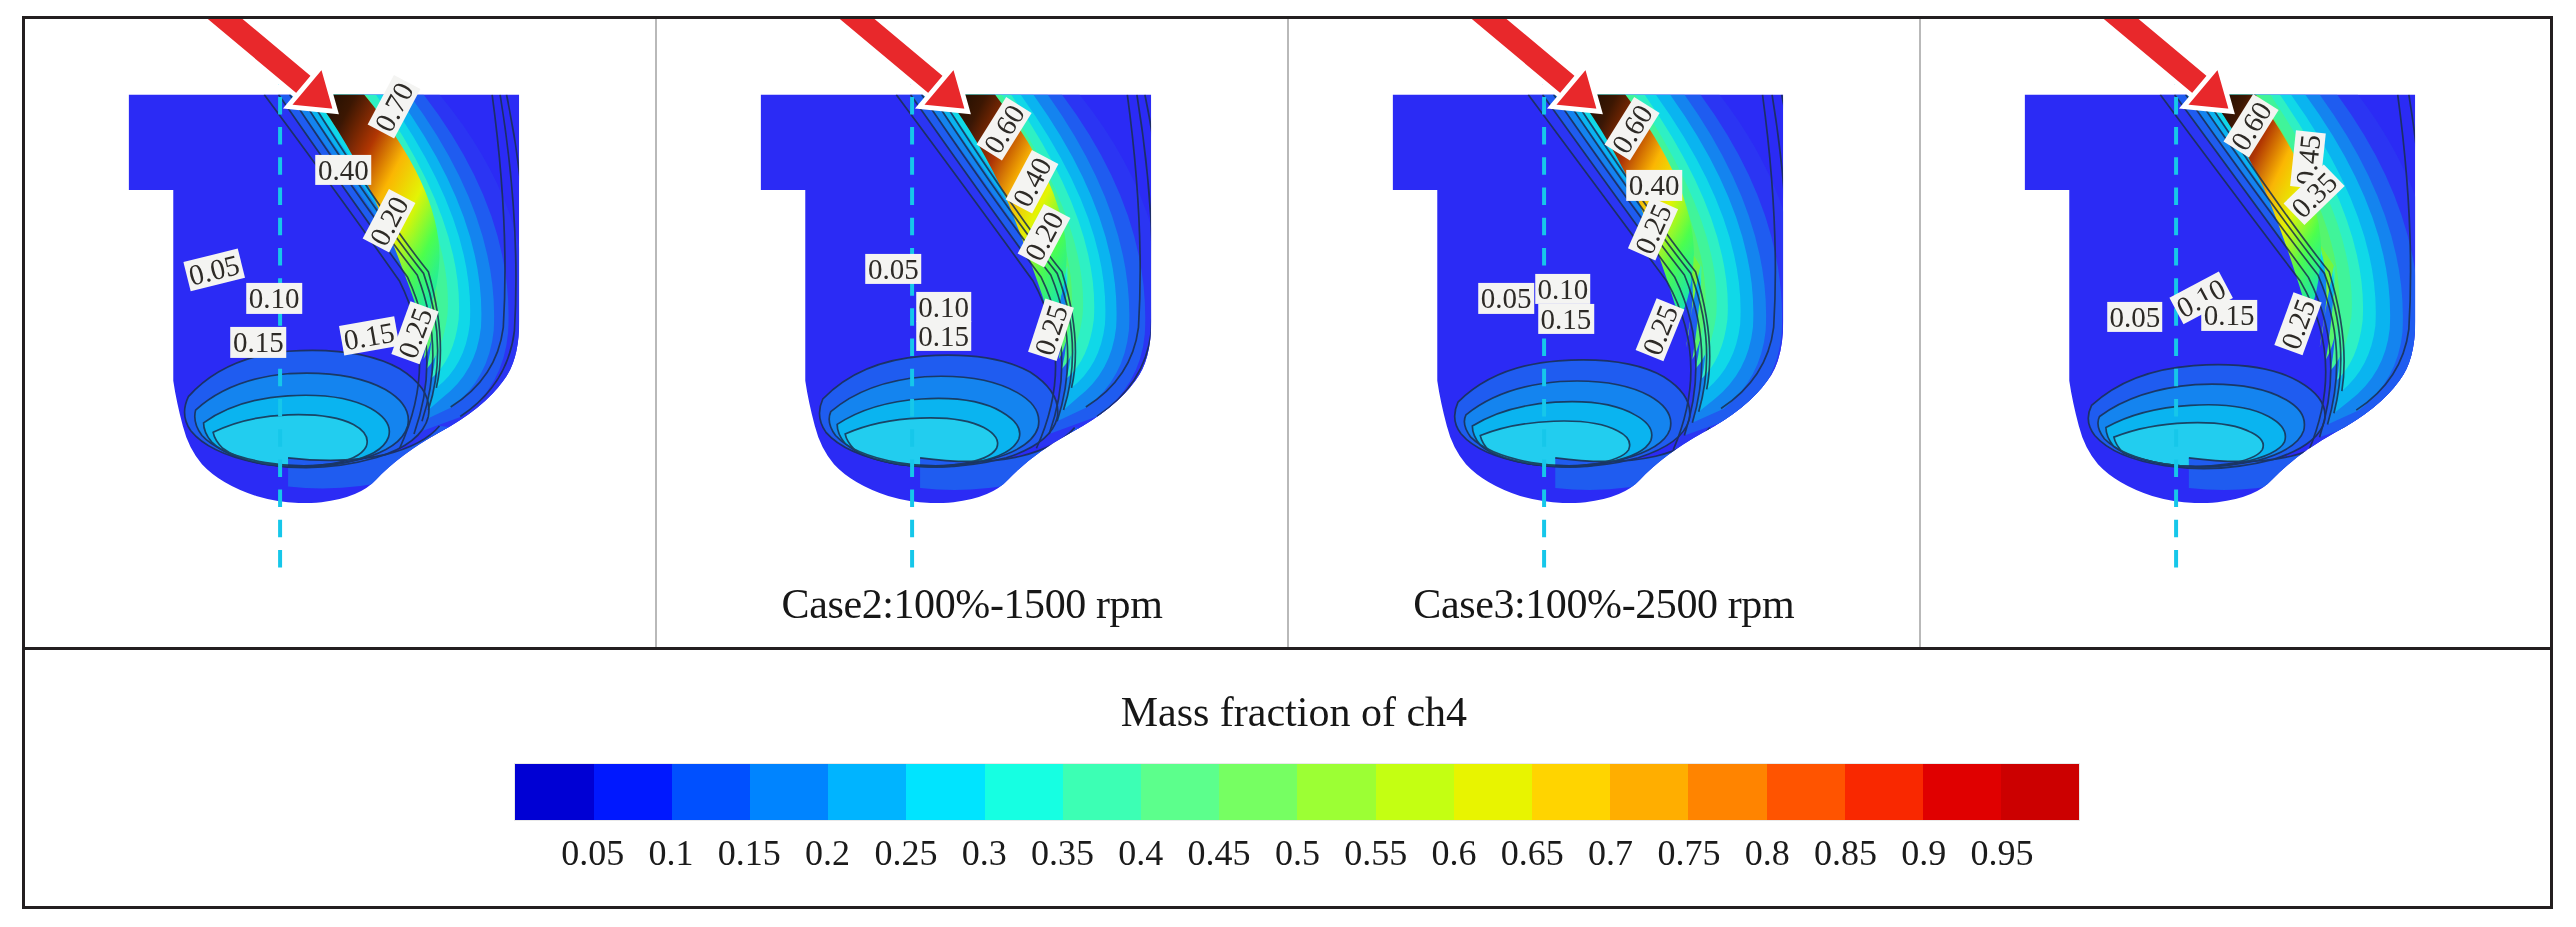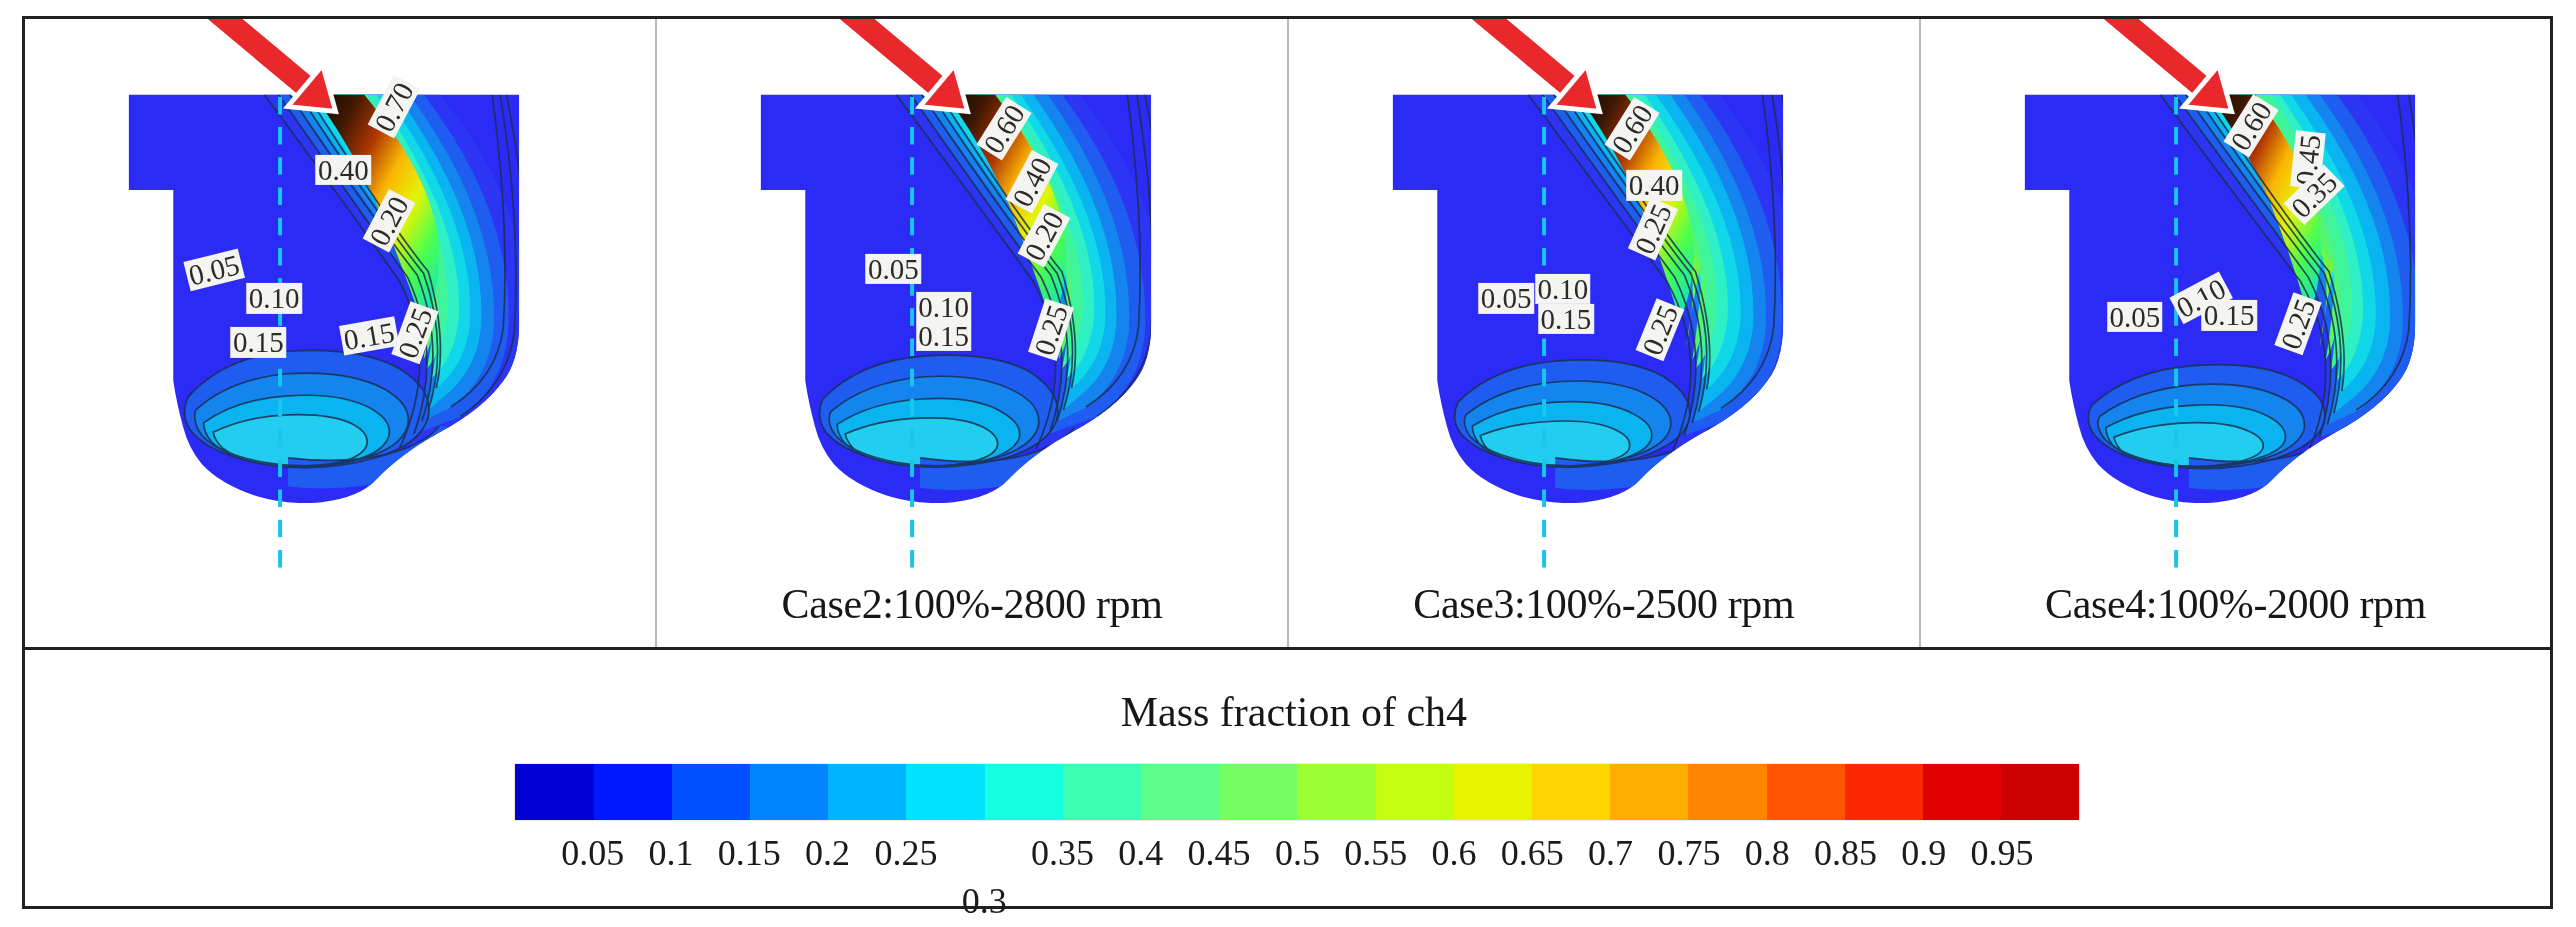--- a/index.html
+++ b/index.html
@@ -265,21 +265,21 @@
             </g>
           </svg>
         </div>
         <div class="clabel" style="left:55.0%;top:17.5%;transform:translate(-50%,-50%) rotate(-58deg);">0.60</div>
         <div class="clabel" style="left:59.5%;top:26.0%;transform:translate(-50%,-50%) rotate(-62deg);">0.40</div>
         <div class="clabel" style="left:61.5%;top:34.5%;transform:translate(-50%,-50%) rotate(-62deg);">0.20</div>
         <div class="clabel" style="left:37.5%;top:39.8%;transform:translate(-50%,-50%) rotate(0deg);">0.05</div>
         <div class="clabel" style="left:45.5%;top:45.8%;transform:translate(-50%,-50%) rotate(0deg);">0.10</div>
         <div class="clabel" style="left:45.5%;top:50.5%;transform:translate(-50%,-50%) rotate(0deg);">0.15</div>
         <div class="clabel" style="left:62.5%;top:49.5%;transform:translate(-50%,-50%) rotate(-72deg);">0.25</div>
-        <div class="panel-caption">Case2:100%-2800 rpm</div>
+        <div class="panel-caption">Case2:100%-1500 rpm</div>
       </div>
 
       <div class="panel">
         <div class="stage">
           <svg viewBox="0 0 790 790" preserveAspectRatio="none">
             <defs>
               <clipPath id="chamber3">
                 <path d="M130,95 L620,95 L620,380 Q620,430 600,455 Q575,490 520,520 Q470,548 440,580
                          Q420,602 372,608 Q330,612 290,600 Q245,585 222,560 Q205,540 198,512
                          Q190,482 186,455 L186,215 L130,215 Z"></path>
@@ -413,21 +413,20 @@
             </g>
           </svg>
         </div>
         <div class="clabel" style="left:52.5%;top:17.0%;transform:translate(-50%,-50%) rotate(-58deg);">0.60</div>
         <div class="clabel" style="left:61.5%;top:22.5%;transform:translate(-50%,-50%) rotate(-84deg);">0.45</div>
         <div class="clabel" style="left:62.5%;top:28.0%;transform:translate(-50%,-50%) rotate(-44deg);">0.35</div>
         <div class="clabel" style="left:34.0%;top:47.5%;transform:translate(-50%,-50%) rotate(0deg);">0.05</div>
         <div class="clabel" style="left:44.5%;top:44.5%;transform:translate(-50%,-50%) rotate(-28deg);">0.10</div>
         <div class="clabel" style="left:49.0%;top:47.2%;transform:translate(-50%,-50%) rotate(0deg);">0.15</div>
         <div class="clabel" style="left:60.0%;top:48.5%;transform:translate(-50%,-50%) rotate(-70deg);">0.25</div>
-        <div class="panel-caption">Case4:100%-2000 rpm</div>
       </div>
 
     </div>
 
     <div class="cbar-block">
       <div class="cbar-title">Mass fraction of ch4</div>
       <div class="cbar-strip" id="cbar-strip">
           <div class="cbar-seg" style="background: rgb(0, 0, 212);"></div>
           <div class="cbar-seg" style="background: rgb(0, 24, 255);"></div>
           <div class="cbar-seg" style="background: rgb(0, 80, 255);"></div>
@@ -448,21 +447,21 @@
           <div class="cbar-seg" style="background: rgb(249, 40, 0);"></div>
           <div class="cbar-seg" style="background: rgb(224, 0, 0);"></div>
           <div class="cbar-seg" style="background: rgb(204, 0, 0);"></div>
         </div>
       <div class="cbar-ticks" id="cbar-ticks">
           <div class="cbar-tick" style="left: 5%;">0.05</div>
           <div class="cbar-tick" style="left: 10%;">0.1</div>
           <div class="cbar-tick" style="left: 15%;">0.15</div>
           <div class="cbar-tick" style="left: 20%;">0.2</div>
           <div class="cbar-tick" style="left: 25%;">0.25</div>
-          <div class="cbar-tick" style="left: 30%; margin-top: 48px;">0.3</div>
+          <div class="cbar-tick" style="left: 30%;">0.3</div>
           <div class="cbar-tick" style="left: 35%;">0.35</div>
           <div class="cbar-tick" style="left: 40%;">0.4</div>
           <div class="cbar-tick" style="left: 45%;">0.45</div>
           <div class="cbar-tick" style="left: 50%;">0.5</div>
           <div class="cbar-tick" style="left: 55%;">0.55</div>
           <div class="cbar-tick" style="left: 60%;">0.6</div>
           <div class="cbar-tick" style="left: 65%;">0.65</div>
           <div class="cbar-tick" style="left: 70%;">0.7</div>
           <div class="cbar-tick" style="left: 75%;">0.75</div>
           <div class="cbar-tick" style="left: 80%; text-align: right;">0.8</div>

